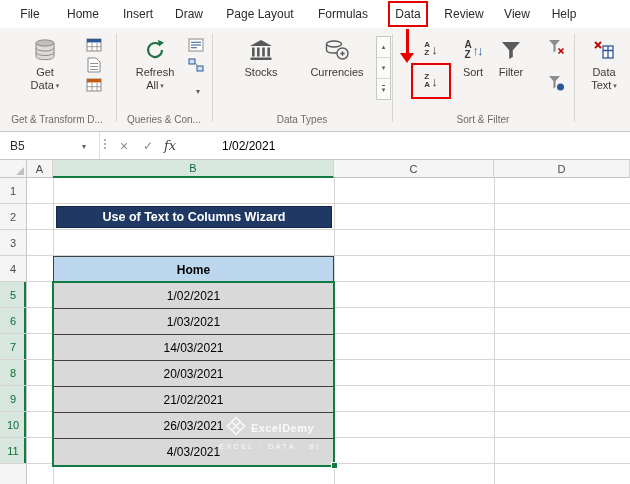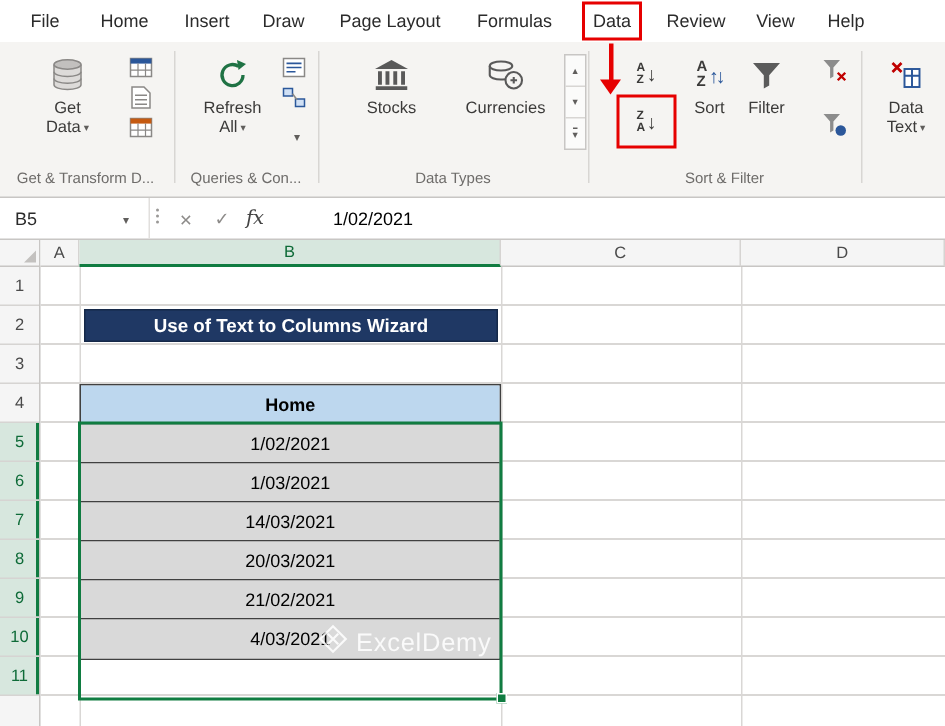--- a/index.html
+++ b/index.html
@@ -79,21 +79,21 @@
   .xl-table{position:absolute;left:53px;top:96px;width:281px;border:1px solid #404040;box-sizing:border-box;background:#d9d9d9;}
   .xl-th{height:26px;background:#bdd7ee;font-weight:bold;font-size:12px;color:#000;
          display:flex;align-items:center;justify-content:center;border-bottom:1px solid #404040;box-sizing:border-box;}
   .xl-td{height:26px;background:#d9d9d9;font-size:12px;color:#000;
          display:flex;align-items:center;justify-content:center;border-bottom:1px solid #404040;box-sizing:border-box;}
   .xl-td:last-child{border-bottom:none;}
 
   .watermark{position:absolute;left:198px;top:256px;width:144px;display:flex;flex-direction:column;align-items:center;
              color:rgba(255,255,255,0.85);pointer-events:none;}
   .wm-row{display:flex;align-items:center;gap:5px;}
-  .wm-name{font-size:17px;font-weight:normal;letter-spacing:0.5px;}
+  .wm-name{font-size:11px;font-weight:bold;letter-spacing:0.5px;}
   .wm-tagline{font-size:7px;letter-spacing:2.5px;margin-top:3px;}
 
   .selection{position:absolute;left:52px;top:121px;width:283px;height:186px;border:2px solid #107c41;
              box-sizing:border-box;pointer-events:none;}
   .fill-handle{position:absolute;left:331px;top:302px;width:7px;height:7px;background:#107c41;border:1px solid #fff;box-sizing:border-box;}
 </style>
 </head>
 <body>
 
 <div class="app">
@@ -326,20 +326,21 @@
 
     <div class="title-banner">Use of Text to Columns Wizard</div>
 
     <div class="xl-table">
       <div class="xl-th">Home</div>
       <div class="xl-td">1/02/2021</div>
       <div class="xl-td">1/03/2021</div>
       <div class="xl-td">14/03/2021</div>
       <div class="xl-td">20/03/2021</div>
       <div class="xl-td">21/02/2021</div>
+      <div class="xl-td">26/03/2021</div>
       <div class="xl-td">4/03/2021</div>
     </div>
 
     <div class="watermark">
       <div class="wm-row">
         <span class="wm-logo">
           <svg width="20" height="20" viewBox="0 0 20 20" fill="none" stroke="rgba(255,255,255,0.85)" stroke-width="1.5">
             <rect x="4" y="4" width="12" height="12" transform="rotate(45 10 10)"></rect>
             <path d="M6.5 6.5l7 7M13.5 6.5l-7 7"></path>
           </svg>

